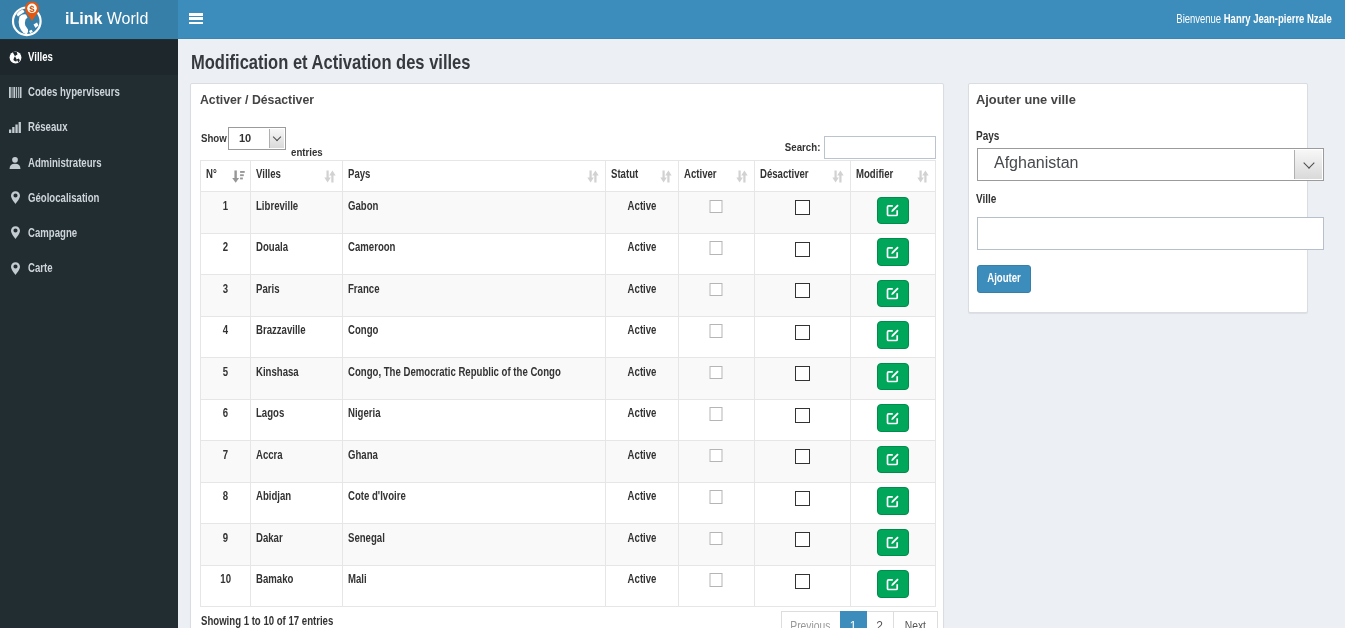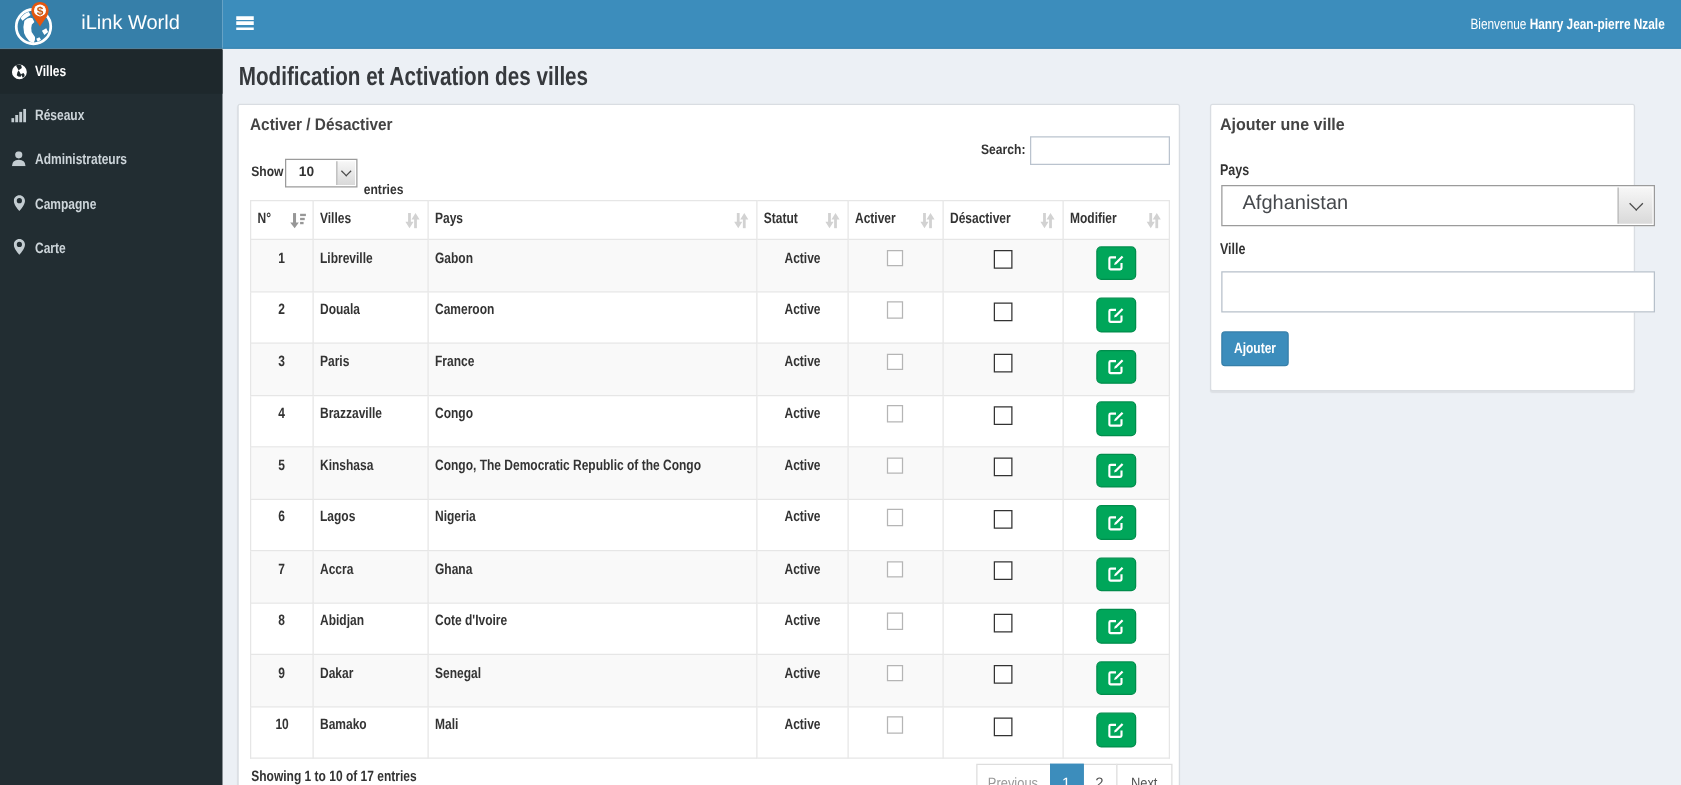--- a/index.html
+++ b/index.html
@@ -5,21 +5,21 @@
 * { margin:0; padding:0; box-sizing:border-box; }
 html,body { width:1345px; height:628px; overflow:hidden; }
 body { font-family:"Liberation Sans", sans-serif; background:#ecf0f5; position:relative; font-size:12px; color:#333; }
 .t  { display:inline-block; transform:scaleX(0.8);  transform-origin:0 50%; white-space:nowrap; }
 .tc { display:inline-block; transform:scaleX(0.8);  transform-origin:50% 50%; white-space:nowrap; }
 .tr { display:inline-block; transform:scaleX(0.79); transform-origin:100% 50%; white-space:nowrap; }
 
 
 .logo { position:absolute; left:0; top:0; width:178px; height:38.5px; background:#367fa9; color:#fff; }
 .logo-text { position:absolute; left:65px; top:0; height:38px; line-height:37px; font-size:16px; white-space:nowrap; }
-.logo-text b { font-weight:400; }
+.logo-text b { font-weight:700; }
 .navbar { position:absolute; left:178px; top:0; right:0; height:38.5px; background:#3c8dbc; border-bottom:1px solid #3a86b2; }
 .hamb { position:absolute; left:11px; top:13px; width:14px; height:11px; }
 .hamb span { display:block; height:2.5px; background:#fff; margin-bottom:1.8px; }
 .welcome { position:absolute; right:13px; top:0; height:37px; line-height:38px; color:#fff; font-size:12px; }
 .welcome b { font-weight:700; }
 
 
 .sidebar { position:absolute; left:0; top:38.5px; width:178px; height:589.5px; background:#222d32; }
 .sm { list-style:none; padding-top:1px; }
 .sm li { display:block; height:35.2px; color:#cdd5da; font-size:12px; font-weight:700; position:relative; }
@@ -40,21 +40,21 @@
 
 .bl-title { position:absolute; left:9px; top:8px; }
 .dt-length { position:absolute; left:10px; top:43px; height:23px; line-height:23px; font-weight:700; color:#333; font-size:11px; }
 .dt-length .t { transform:scaleX(0.88); }
 .dt-search .t { transform:scaleX(0.88); transform-origin:100% 50%; }
 .gtk-select { position:absolute; border:1px solid #9b9b9b; background:#fff; }
 .gtk-arrow { position:absolute; right:1px; top:1px; bottom:1px; background:linear-gradient(#f7f7f7,#d9d9d9); border-left:1px solid #b0b0b0; display:flex; align-items:center; justify-content:center; }
 .chev { width:6px; height:6px; border-right:1.7px solid #4a4a4a; border-bottom:1.7px solid #4a4a4a; transform:rotate(45deg); margin-top:-3px; }
 .sel10 { left:27px; top:0; width:58px; height:23px; line-height:21px; padding-left:10px; font-size:11px; font-weight:700; }
 .entries { position:absolute; left:90px; top:0;margin-top:14px; }
-.dt-search { position:absolute; right:7px; top:25px; height:17px; line-height:23px; font-weight:700; color:#333; font-size:11px; }
+.dt-search { position:absolute; right:7px; top:52px; height:17px; line-height:23px; font-weight:700; color:#333; font-size:11px; }
 .dt-search input { width:112px; height:23px; border:1px solid #bac3ce; margin-left:4px; vertical-align:top; outline:none; }
 
 table.dt { position:absolute; left:9px; top:76px; border-collapse:collapse; table-layout:fixed; width:736px; }
 table.dt th, table.dt td { border:1px solid #e6e6e6; font-size:12px; color:#333; overflow:hidden; }
 table.dt th { font-weight:700; text-align:left; padding:0 2px 3.5px 5px; height:31px; position:relative; vertical-align:middle; }
 table.dt td { font-weight:700; padding:0 0 0 4.5px; height:41.5px; vertical-align:top; }
 table.dt td .cell { line-height:12px; margin-top:7.5px; }
 table.dt tr.odd td { background:#f9f9f9; }
 .th-sort { position:absolute; right:5px; top:8.5px; }
 td.c, th.c { text-align:center; }
@@ -113,20 +113,37 @@
             <circle cx="8" cy="8" r="7.3" fill="#fff"></circle>
             <path d="M4.6 1.6 Q7.5 0.3 9.8 1.4 L10.4 4.2 Q7.6 5.4 6.2 8.2 L5.4 11.2 Q7.2 13.2 9.4 12.7 L9.9 10.2 L12 9.2 Q13.6 10.7 13.1 12.4 L11.4 13.8" fill="#1e282c"></path>
           </svg>
         </span>
         <span class="tx">
           <span class="t">Villes</span>
         </span>
       </li>
     <li>
         <span class="ic">
+          <svg width="13" height="11" viewBox="0 0 13 11">
+            <g fill="#c3ccd1">
+              <rect x="0" y="0" width="1.8" height="11"></rect>
+              <rect x="2.6" y="0" width="0.9" height="11"></rect>
+              <rect x="4.4" y="0" width="1.8" height="11"></rect>
+              <rect x="7.1" y="0" width="0.9" height="11"></rect>
+              <rect x="8.9" y="0" width="0.9" height="11"></rect>
+              <rect x="10.7" y="0" width="1.8" height="11"></rect>
+            </g>
+          </svg>
+        </span>
+        <span class="tx">
+          <span class="t">Codes hyperviseurs</span>
+        </span>
+      </li>
+    <li>
+        <span class="ic">
           <svg width="12" height="11" viewBox="0 0 12 11">
             <g fill="#c3ccd1">
               <rect x="0" y="7.5" width="2.3" height="3.5"></rect>
               <rect x="3.2" y="5" width="2.3" height="6"></rect>
               <rect x="6.4" y="2.5" width="2.3" height="8.5"></rect>
               <rect x="9.6" y="0" width="2.3" height="11"></rect>
             </g>
           </svg>
         </span>
         <span class="tx">
@@ -137,20 +154,30 @@
         <span class="ic">
           <svg width="12" height="12" viewBox="0 0 13 13">
             <g fill="#c3ccd1">
               <circle cx="6.5" cy="3.1" r="3.1"></circle>
               <path d="M0.6 13 Q0.6 7.3 6.5 7.3 Q12.4 7.3 12.4 13 Z"></path>
             </g>
           </svg>
         </span>
         <span class="tx">
           <span class="t">Administrateurs</span>
+        </span>
+      </li>
+    <li>
+        <span class="ic">
+          <svg width="9" height="13" viewBox="0 0 10 14">
+            <path d="M5 0 C2.2 0 0 2.2 0 5 C0 8.5 5 14 5 14 C5 14 10 8.5 10 5 C10 2.2 7.8 0 5 0 Z M5 7.1 A2.3 2.3 0 1 1 5 2.5 A2.3 2.3 0 0 1 5 7.1 Z" fill="#c3ccd1"></path>
+          </svg>
+        </span>
+        <span class="tx">
+          <span class="t">Géolocalisation</span>
         </span>
       </li>
     <li>
         <span class="ic">
           <svg width="9" height="13" viewBox="0 0 10 14">
             <path d="M5 0 C2.2 0 0 2.2 0 5 C0 8.5 5 14 5 14 C5 14 10 8.5 10 5 C10 2.2 7.8 0 5 0 Z M5 7.1 A2.3 2.3 0 1 1 5 2.5 A2.3 2.3 0 0 1 5 7.1 Z" fill="#c3ccd1"></path>
           </svg>
         </span>
         <span class="tx">
           <span class="t">Campagne</span>

